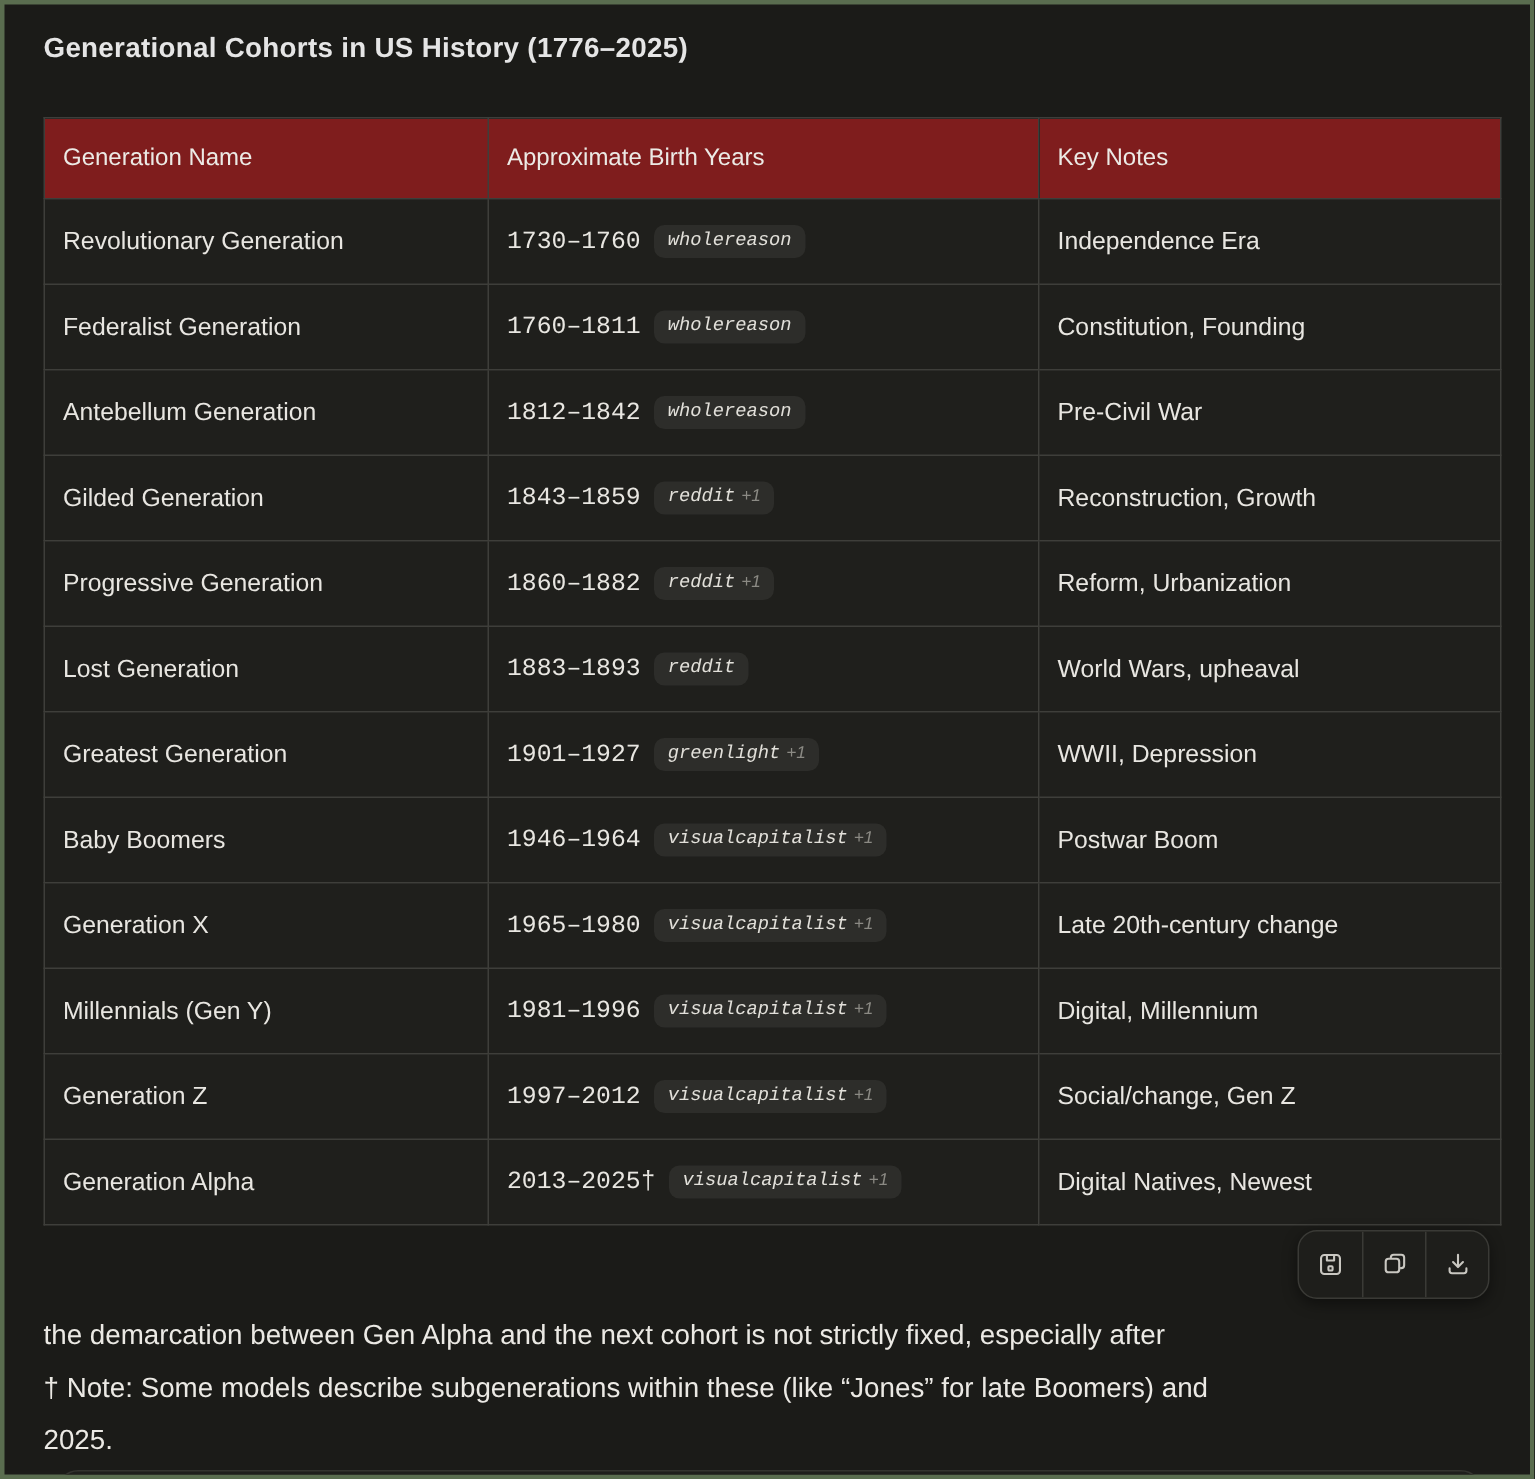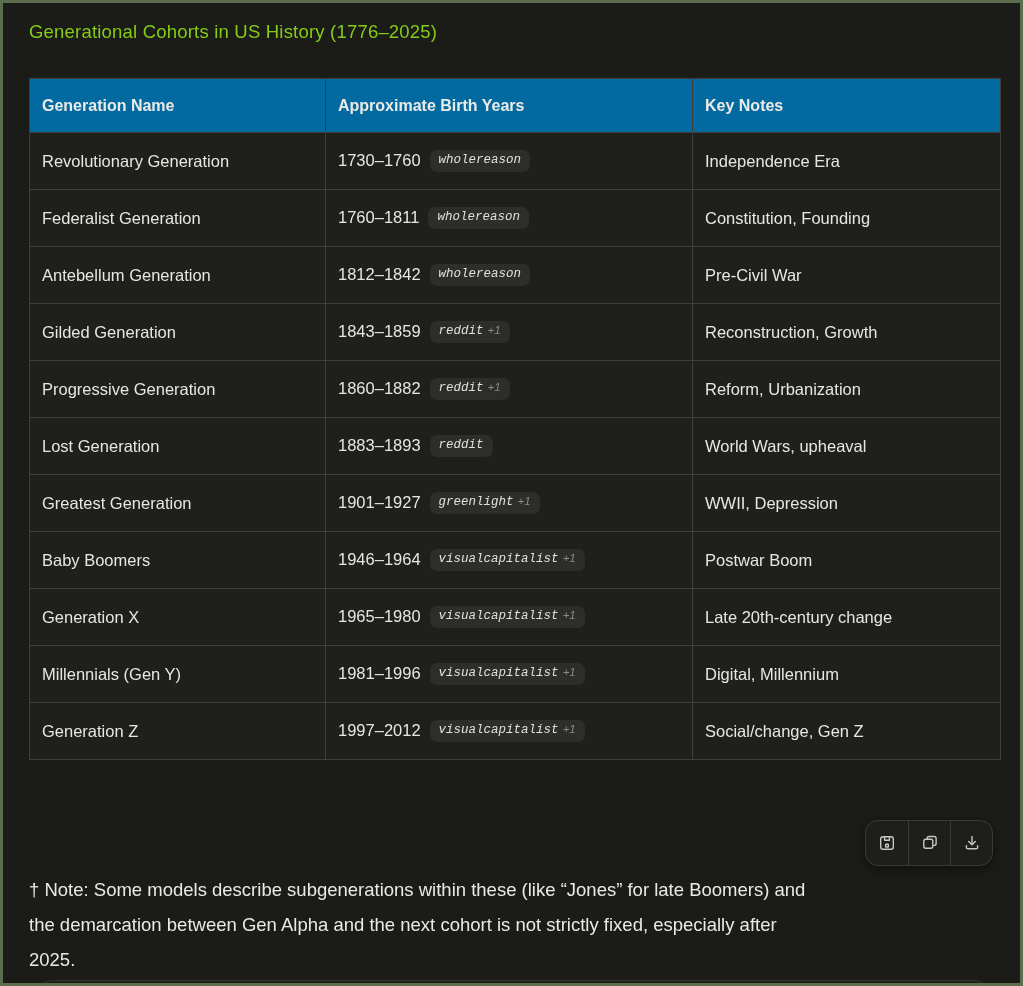--- a/index.html
+++ b/index.html
@@ -6,43 +6,43 @@
   html,body { background:#101010; }
   body { font-family:"Liberation Sans","DejaVu Sans",sans-serif; }
 
   .screen {
     position:relative; width:1023px; height:986px;
     background:#1b1b18; border:3px solid #5a6d4f; overflow:hidden;
   }
 
   .page-title {
     position:absolute; left:26px; top:18px;
-    font-size:18.5px; font-weight:400; color:#84cc16; letter-spacing:.2px;
+    font-size:18.5px; font-weight:700; color:#e5e5e5; letter-spacing:.2px;
   }
 
   table.gen-table {
     position:absolute; left:26px; top:75px; width:971px;
     border-collapse:collapse; table-layout:fixed;
   }
   .gen-table th, .gen-table td {
     border:1px solid #3e3e3a; padding:0 12px; text-align:left;
     color:#e8e6e1; font-size:16.5px; font-weight:400;
     overflow:hidden; white-space:nowrap;
   }
-  .gen-table th { height:54px; font-weight:700; font-size:16px; background:#0369a1; color:#eceae5; }
+  .gen-table th { height:54px; font-weight:400; font-size:16px; background:#7f1d1d; color:#eceae5; }
   .gen-table td { height:57px; background:#1f1f1c; }
 
   .badge {
     display:inline-block; vertical-align:middle; margin-left:9px;
     background:#2d2d2a; border-radius:7px; padding:4px 9px 5px 9px;
     font-family:"Liberation Mono","DejaVu Sans Mono",monospace;
     font-size:12.5px; color:#e2e0da; line-height:1; white-space:nowrap;font-style:italic;
   }
   .badge .plus { color:#8b8a84; font-size:11.5px; margin-left:4px; font-family:"Liberation Sans","DejaVu Sans",sans-serif; }
-  .years-text { vertical-align:middle; }
+  .years-text { vertical-align:middle;font-family:Liberation Mono, monospace; }
 
   .floating-toolbar {
     position:absolute; left:862px; top:817px; height:46px;
     display:flex; align-items:stretch; z-index:5;
     background:#1e1e1b; border:1px solid #3a3a36; border-radius:13px;
     box-shadow:0 3px 10px rgba(0,0,0,.45); overflow:hidden;
   }
   .tb-btn {
     width:42px; display:flex; align-items:center; justify-content:center;
     background:transparent; border:none; cursor:pointer;
@@ -153,20 +153,27 @@
           <span class="years-text">1981–1996</span><span class="badge"><span>visualcapitalist</span><span class="plus">+1</span></span>
         </td>
         <td>Digital, Millennium</td>
       </tr>
         <tr>
         <td>Generation Z</td>
         <td>
           <span class="years-text">1997–2012</span><span class="badge"><span>visualcapitalist</span><span class="plus">+1</span></span>
         </td>
         <td>Social/change, Gen Z</td>
+      </tr>
+        <tr>
+        <td>Generation Alpha</td>
+        <td>
+          <span class="years-text">2013–2025†</span><span class="badge"><span>visualcapitalist</span><span class="plus">+1</span></span>
+        </td>
+        <td>Digital Natives, Newest</td>
       </tr>
       </tbody>
   </table>
 
   <div class="floating-toolbar">
     <button class="tb-btn" title="">
       <span>
         <svg width="20" height="20" viewBox="0 0 20 20" fill="none" stroke="#c9c7c1" stroke-width="1.4" stroke-linejoin="round" stroke-linecap="round">
           <rect x="3.7" y="3.7" width="12.6" height="12.6" rx="2.2"></rect>
           <path d="M7.6 3.9 v3.4 h4.8 v-3.4"></path>
@@ -187,20 +194,20 @@
         <svg width="20" height="20" viewBox="0 0 20 20" fill="none" stroke="#c9c7c1" stroke-width="1.4" stroke-linecap="round" stroke-linejoin="round">
           <path d="M10 3.6 v7.6"></path>
           <path d="M6.7 8.4 L10 11.7 L13.3 8.4"></path>
           <path d="M4.4 12.6 v1.6 a1.6 1.6 0 0 0 1.6 1.6 h8 a1.6 1.6 0 0 0 1.6 -1.6 v-1.6"></path>
         </svg>
       </span>
     </button>
   </div>
 
   <div class="footnote">
+    <div>the demarcation between Gen Alpha and the next cohort is not strictly fixed, especially after</div>
     <div>† Note: Some models describe subgenerations within these (like “Jones” for late Boomers) and</div>
-    <div>the demarcation between Gen Alpha and the next cohort is not strictly fixed, especially after</div>
     <div>2025.</div>
   </div>
 
   <div class="composer-top"></div>
 
 </div>
 
 </body></html>

